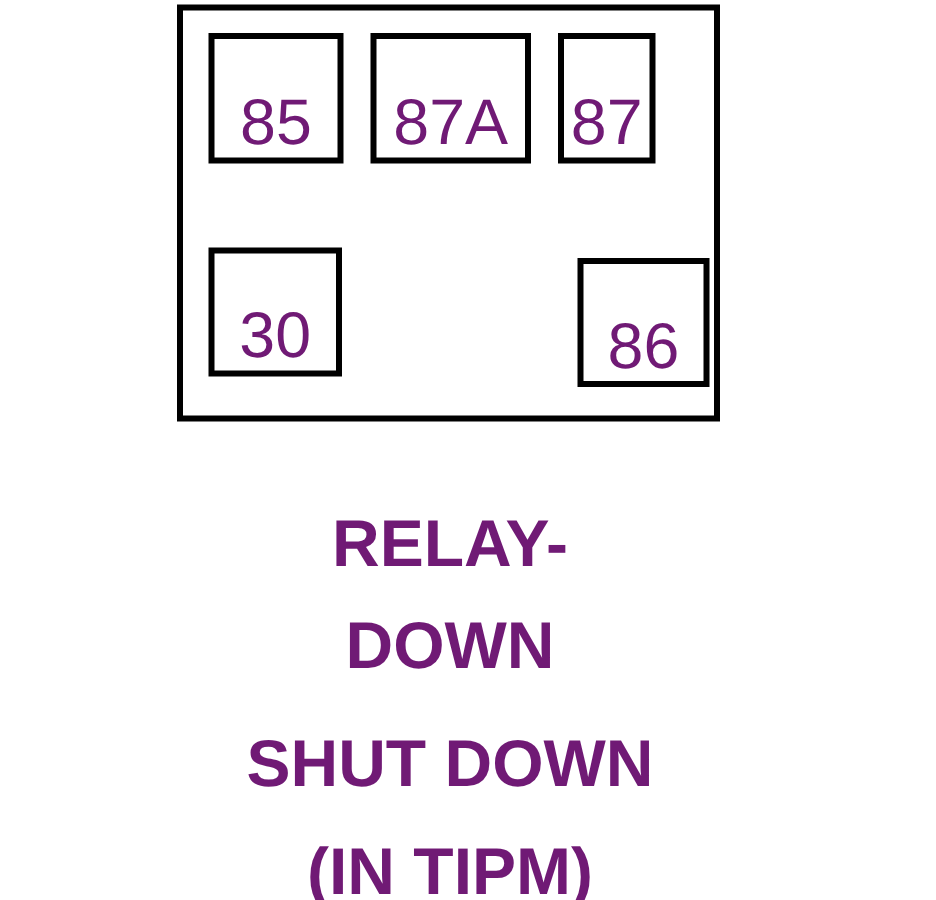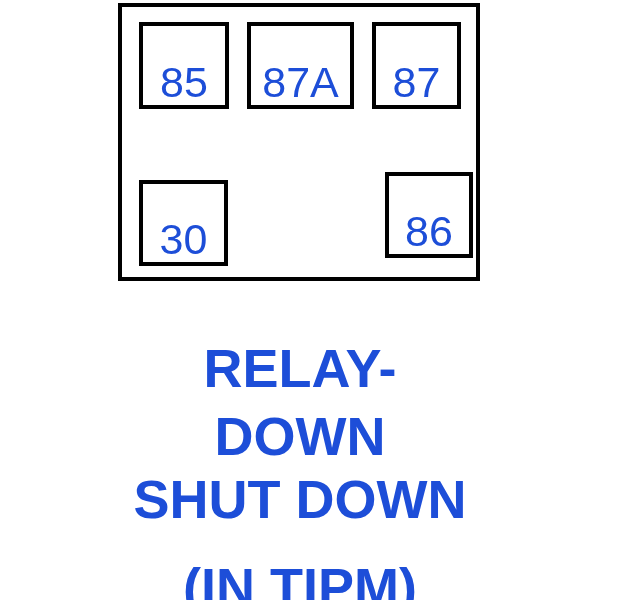--- a/index.html
+++ b/index.html
@@ -7,21 +7,21 @@
     padding: 0;
     background: #ffffff;
   }
   .canvas {
     position: relative;
     width: 624px;
     height: 600px;
     background: #ffffff;
     overflow: hidden;
     font-family: "Liberation Sans", sans-serif;
-    color: #1d4ed8;
+    color: #701a75;
   }
   .relay-outline {
     position: absolute;
     left: 118px;
     top: 3px;
     width: 362px;
     height: 278px;
     border: 4px solid #000000;
     box-sizing: border-box;
     background: #ffffff;
@@ -34,36 +34,36 @@
     display: flex;
     align-items: flex-end;
     justify-content: center;
     font-size: 43px;
     font-weight: 400;
     line-height: 1;
     padding-bottom: 1px;
   }
   .pin-85  { left: 139px; top: 22px;  width: 90px;  height: 87px; }
   .pin-87a { left: 247px; top: 22px;  width: 107px; height: 87px; }
-  .pin-87  { left: 372px; top: 22px;  width: 89px;  height: 87px; }
-  .pin-30  { left: 139px; top: 180px; width: 89px;  height: 86px; }
+  .pin-87  { left: 372px; top: 22px;  width: 65px;  height: 87px; }
+  .pin-30  { left: 139px; top: 165px; width: 89px;  height: 86px; }
   .pin-86  { left: 372px; top: 172px; width: 88px;  height: 86px; margin-left: 13px; }
   .caption-line {
     position: absolute;
     left: 0;
     width: 600px;
     text-align: center;
-    font-size: 54px;
+    font-size: 44px;
     font-weight: 700;
     line-height: 1;
     white-space: nowrap;
   }
   .caption-line-1 { top: 341px; }
   .caption-line-2 { top: 409px; }
-  .caption-line-3 { top: 472px; }
+  .caption-line-3 { top: 488px; }
   .caption-line-4 { top: 560px; }
 </style>
 </head>
 <body>
 
 <div class="canvas">
 
   <div class="relay-outline"></div>
 
   <div class="pin pin-85">

